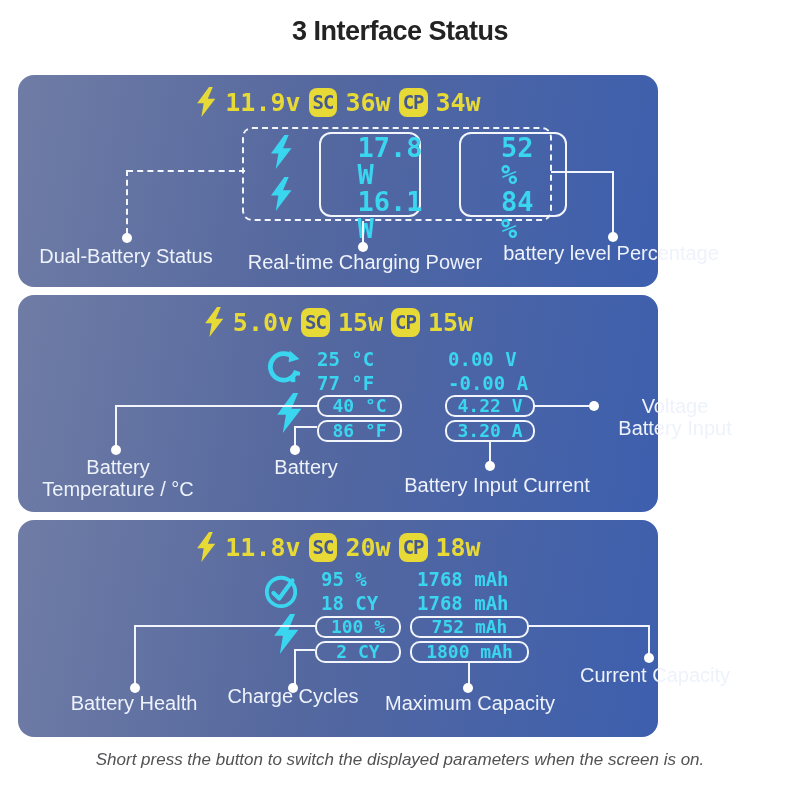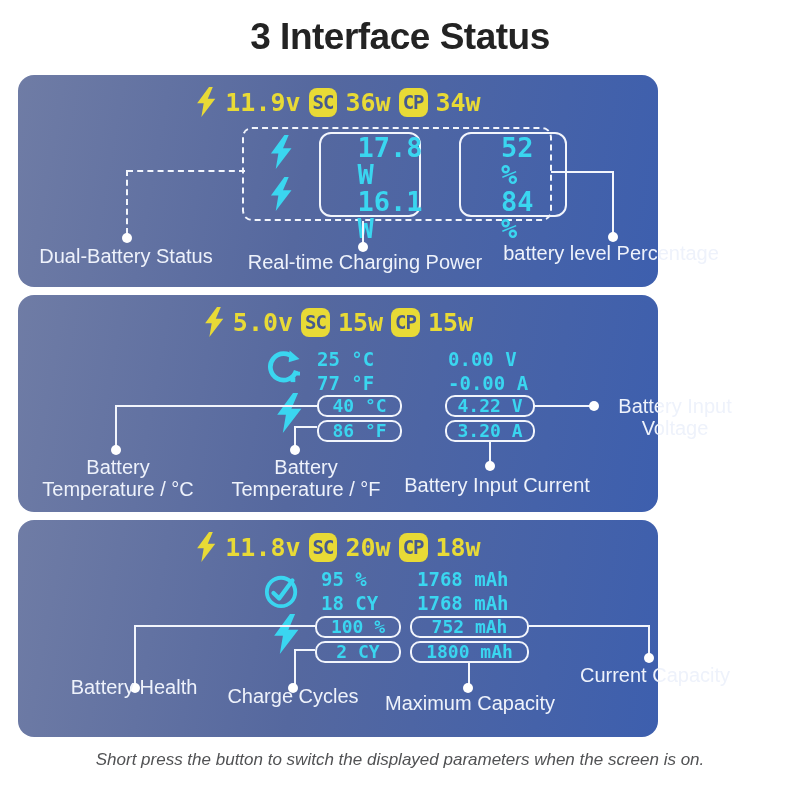--- a/index.html
+++ b/index.html
@@ -8,21 +8,21 @@
     --white:#f2f5fc;
     --label:#eef2fb;
   }
   html,body{margin:0;padding:0;}
   body{
     width:800px;height:800px;position:relative;background:#ffffff;
     font-family:"Liberation Sans",sans-serif;overflow:hidden;
   }
   .title{
     position:absolute;top:16px;left:0;width:800px;text-align:center;
-    font-size:37px;font-weight:800;color:#232323;letter-spacing:-0.5px;
+    font-size:27px;font-weight:800;color:#232323;letter-spacing:-0.5px;
   }
   .panel{
     position:absolute;left:18px;width:640px;border-radius:16px;
     background:linear-gradient(100deg,#6f7ca5 0%,#55689f 45%,#3d5fae 100%);
   }
   #p1{top:75px;height:212px;}
   #p2{top:295px;height:217px;}
   #p3{top:520px;height:217px;}
   .hdr{
     position:absolute;top:12px;left:0;right:0;display:flex;justify-content:center;
@@ -153,32 +153,31 @@
   <div class="lbl" style="left:0px;width:200px;top:161px;">
     <div>Battery</div>
     <div>Temperature / °C</div>
   </div>
 
   <div class="line" style="left:277px;top:131px;width:22px;height:2px;"></div>
   <div class="line" style="left:276px;top:131px;width:2px;height:21px;"></div>
   <div class="dot" style="left:272px;top:150px;"></div>
   <div class="lbl" style="left:188px;width:200px;top:161px;">
     <div>Battery</div>
-    <div>Temperature / °F</div>
   </div>
 
   <div class="line" style="left:471px;top:147px;width:2px;height:21px;"></div>
   <div class="dot" style="left:467px;top:166px;"></div>
   <div class="lbl" style="left:379px;width:200px;top:179px;">Battery Input Current</div>
 
   <div class="line" style="left:517px;top:110px;width:56px;height:2px;"></div>
   <div class="dot" style="left:571px;top:106px;"></div>
   <div class="lbl" style="left:567px;width:180px;top:100px;">
+    <div>Voltage</div>
     <div>Battery Input</div>
-    <div>Voltage</div>
   </div>
 </div>
 
 <div class="panel" id="p3">
   <div class="hdr">
     <svg class="bolt" width="22" height="30" viewBox="0 0 16 22">
         <path d="M10.2 0 L1.5 12 L6.3 12 L4.6 22 L14.8 8.6 L9.3 8.6 L13 0 Z" fill="#e8da36"></path>
       </svg>
     <span>11.8v</span>
     <span class="badge">SC</span>
@@ -210,21 +209,21 @@
   <div class="sbox lcd" style="left:392px;top:96px;width:119px;height:22px;">
       <span>752 mAh</span>
     </div>
   <div class="sbox lcd" style="left:392px;top:121px;width:119px;height:22px;">
       <span>1800 mAh</span>
     </div>
 
   <div class="line" style="left:117px;top:105px;width:180px;height:2px;"></div>
   <div class="line" style="left:116px;top:105px;width:2px;height:60px;"></div>
   <div class="dot" style="left:112px;top:163px;"></div>
-  <div class="lbl" style="left:16px;width:200px;top:156px;">Battery Health</div>
+  <div class="lbl" style="left:16px;width:200px;top:172px;">Battery Health</div>
 
   <div class="line" style="left:277px;top:129px;width:20px;height:2px;"></div>
   <div class="line" style="left:276px;top:129px;width:2px;height:36px;"></div>
   <div class="dot" style="left:270px;top:163px;"></div>
   <div class="lbl" style="left:175px;width:200px;top:165px;">Charge Cycles</div>
 
   <div class="line" style="left:450px;top:143px;width:2px;height:22px;"></div>
   <div class="dot" style="left:445px;top:163px;"></div>
   <div class="lbl" style="left:352px;width:200px;top:172px;">Maximum Capacity</div>
 

